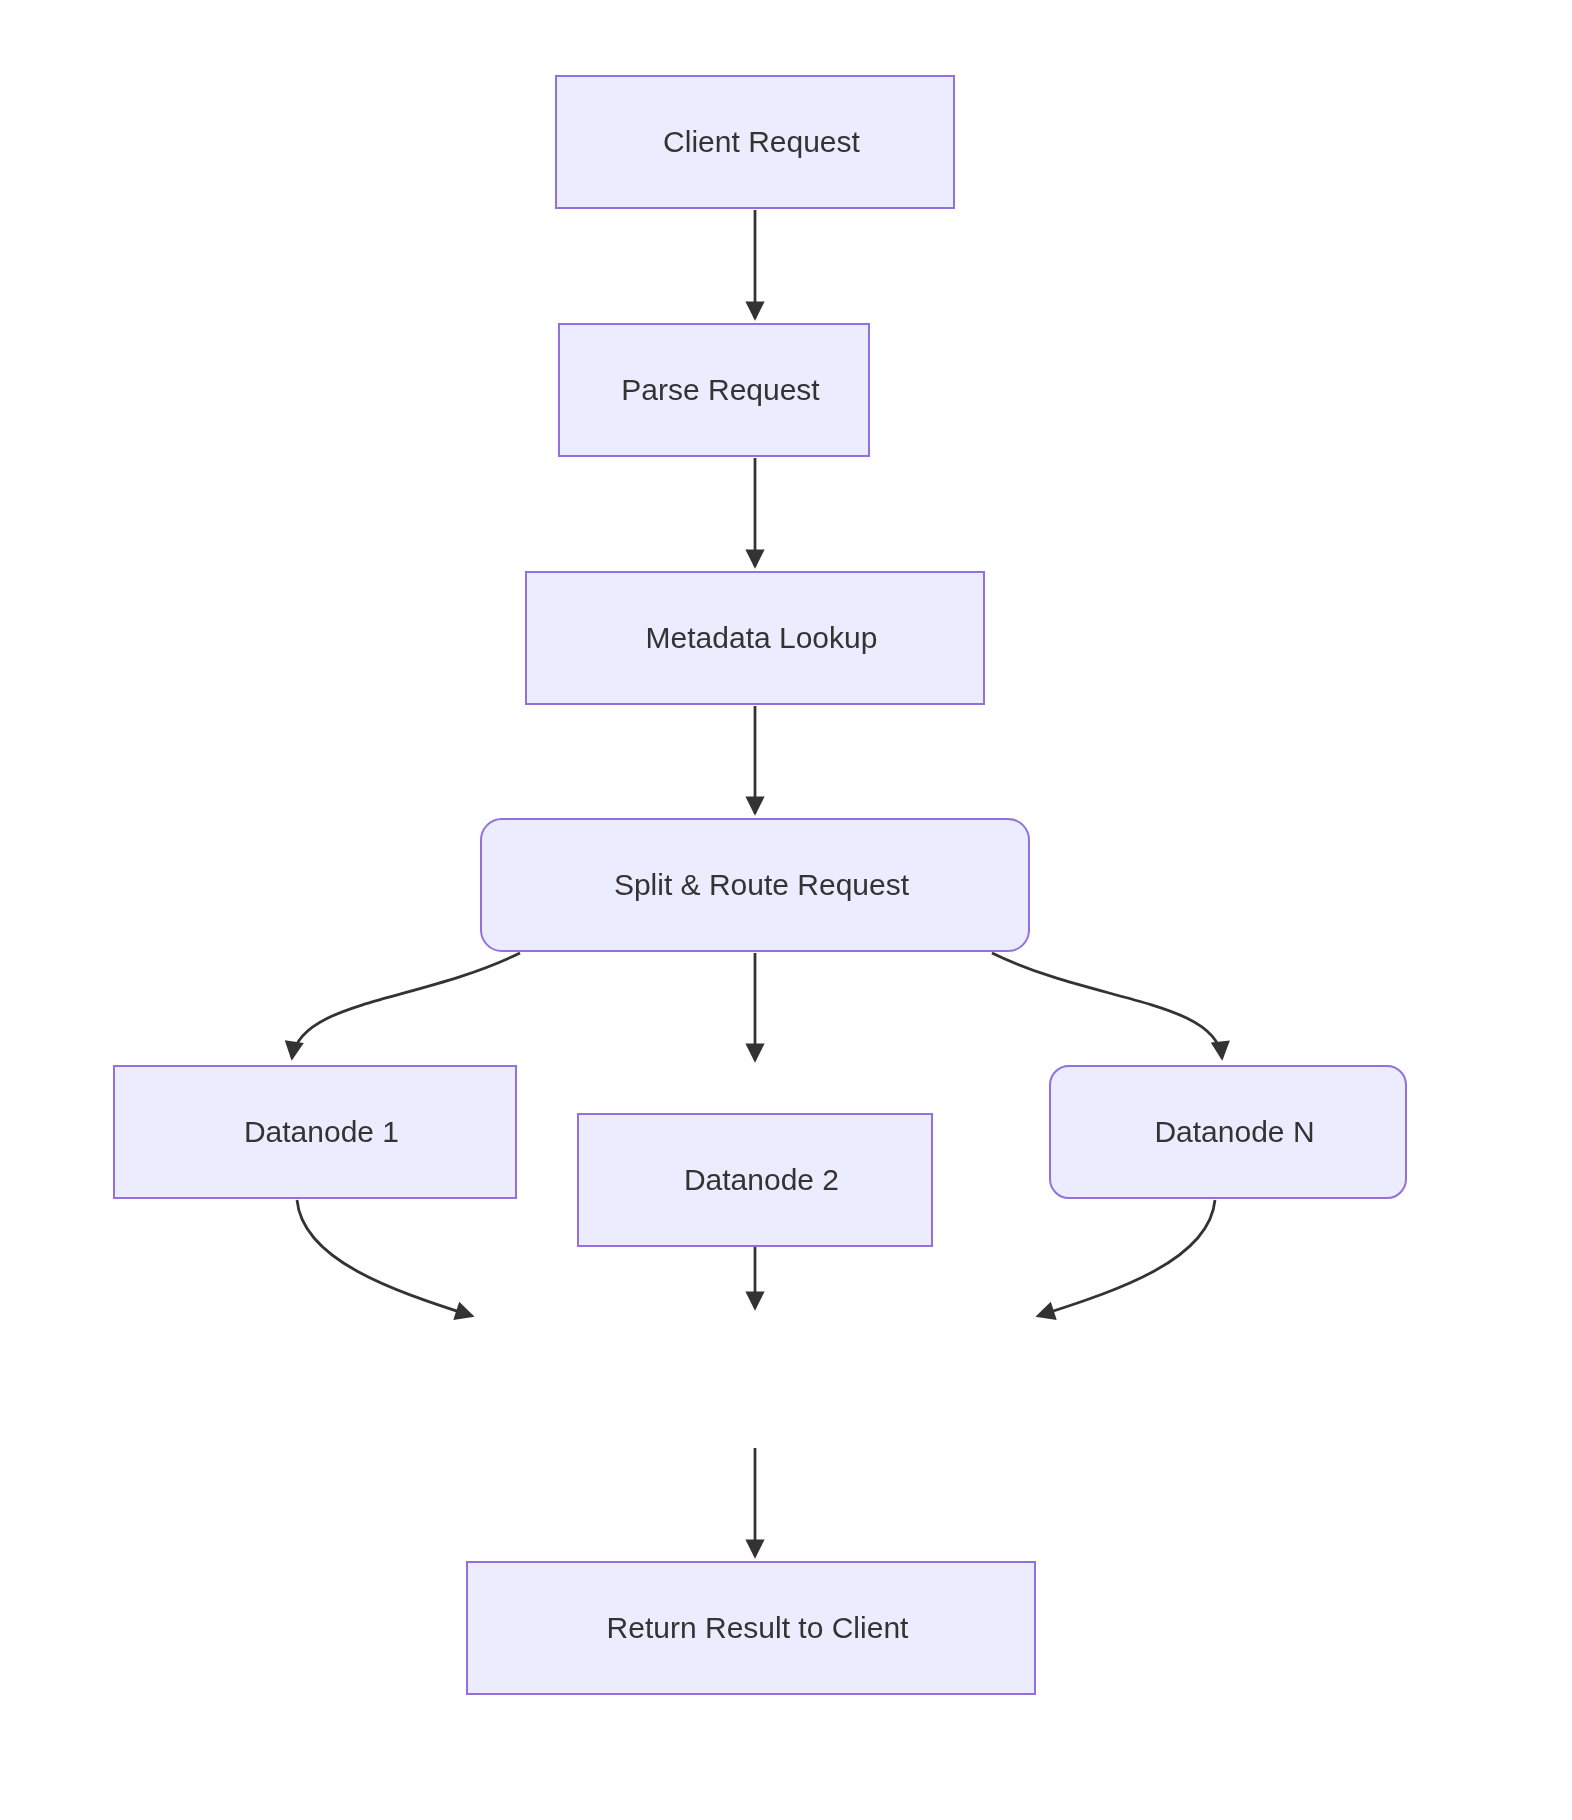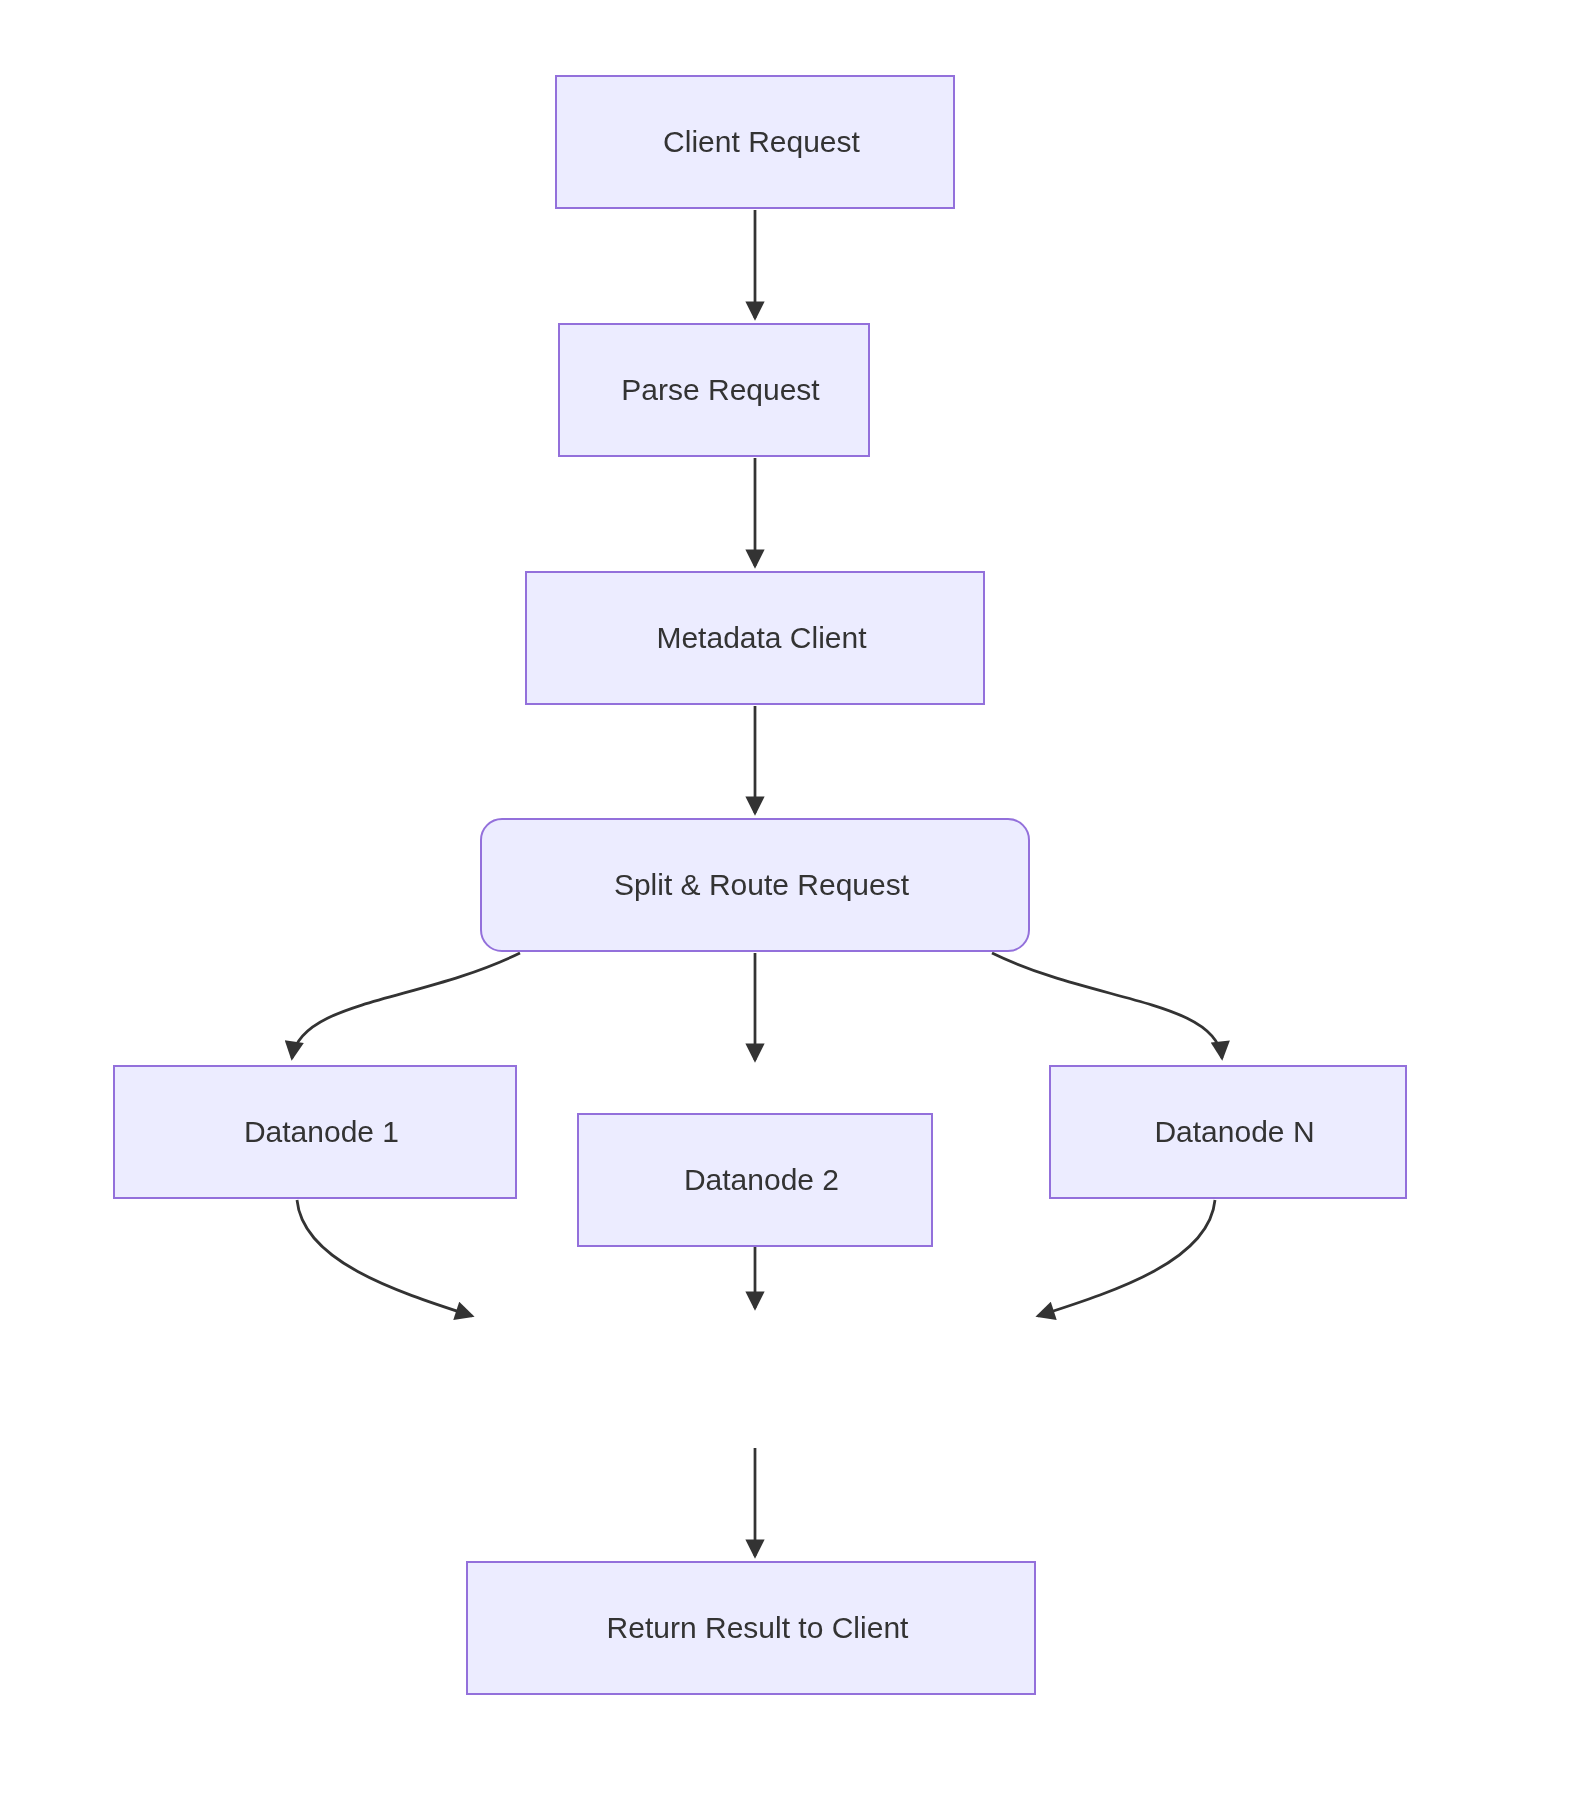--- a/index.html
+++ b/index.html
@@ -72,36 +72,36 @@
 
   <div class="node" style="left:555px;  top:75px;   width:400px; height:134px;">
     <span>Client Request</span>
   </div>
 
   <div class="node" style="left:558px;  top:323px;  width:312px; height:134px;">
     <span>Parse Request</span>
   </div>
 
   <div class="node" style="left:525px;  top:571px;  width:460px; height:134px;">
-    <span>Metadata Client</span>
+    <span>Metadata Lookup</span>
   </div>
 
   <div class="node" style="left:480px;  top:818px;  width:550px; height:134px;border-radius:22px;">
     <span>Split &amp; Route Request</span>
   </div>
 
   <div class="node" style="left:113px;  top:1065px; width:404px; height:134px;">
     <span>Datanode 1</span>
   </div>
 
   <div class="node" style="left:577px;  top:1113px; width:356px; height:134px;">
     <span>Datanode 2</span>
   </div>
 
-  <div class="node" style="left:1049px; top:1065px; width:358px; height:134px;">
+  <div class="node" style="left:1049px; top:1065px; width:358px; height:134px;border-radius:20px;">
     <span>Datanode N</span>
   </div>
 
 
   <div class="node" style="left:466px;  top:1561px; width:570px; height:134px;">
     <span>Return Result to Client</span>
   </div>
 
 </div>
 

